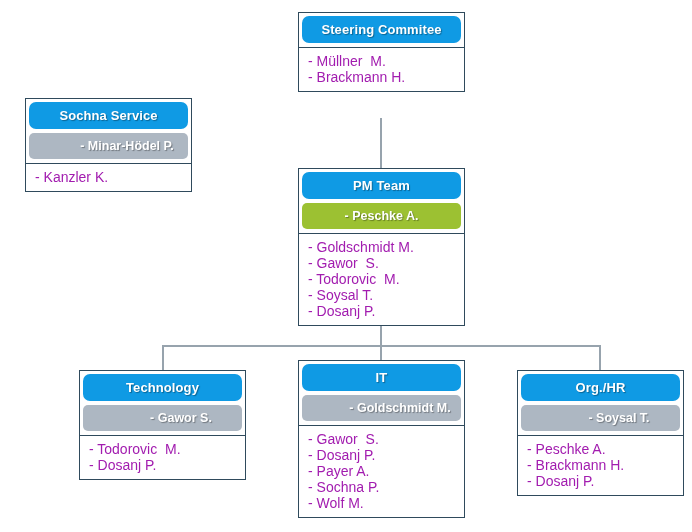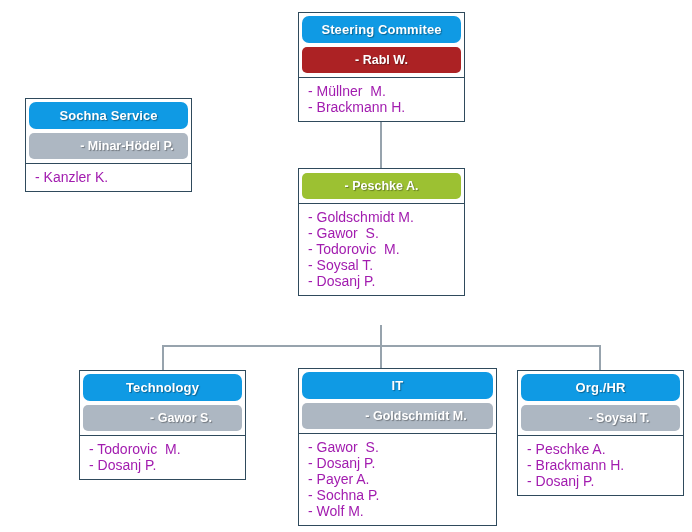--- a/index.html
+++ b/index.html
@@ -74,58 +74,58 @@
     line-height: 16px;
     color: #a21caf;
     white-space: pre;
   }
 
   
   #box-steering      { left: 298px; top: 12px;  width: 167px; }
   #box-project-svc   { left: 25px;  top: 98px;  width: 167px; }
   #box-pm-team       { left: 298px; top: 168px; width: 167px; }
   #box-technology    { left: 79px;  top: 370px; width: 167px; }
-  #box-it            { left: 298px; top: 368px; width: 199px; }
+  #box-it            { left: 298px; top: 360px; width: 167px; }
   #box-orghr         { left: 517px; top: 370px; width: 167px; }
 </style>
 </head>
 <body>
 
 <div class="conn" style="left:380px; top:118px; width:2px; height:50px;"></div>
 
 <div class="conn" style="left:380px; top:325px; width:2px; height:20px;"></div>
 
 <div class="conn" style="left:162px; top:345px; width:439px; height:2px;"></div>
 
 <div class="conn" style="left:162px; top:345px; width:2px; height:25px;"></div>
 
 <div class="conn" style="left:380px; top:345px; width:2px; height:25px;"></div>
 
 <div class="conn" style="left:599px; top:345px; width:2px; height:25px;"></div>
 
 <div class="box" id="box-steering">
   <div class="box-head">Steering Commitee</div>
-  <div class="box-lead lead-red">- Rabl W.</div>
   <div class="box-sep"></div>
   <div class="box-members">
     <div class="member">- Müllner  M.</div>
     <div class="member">- Brackmann H.</div>
   </div>
 </div>
 
 <div class="box" id="box-project-svc">
   <div class="box-head">Sochna Service</div>
   <div class="box-lead lead-gray">- Minar-Hödel P.</div>
   <div class="box-sep"></div>
   <div class="box-members">
     <div class="member">- Kanzler K.</div>
   </div>
 </div>
 
 <div class="box" id="box-pm-team">
+  <div class="box-head">PM Team</div>
   <div class="box-lead lead-green">- Peschke A.</div>
   <div class="box-sep"></div>
   <div class="box-members">
     <div class="member">- Goldschmidt M.</div>
     <div class="member">- Gawor  S.</div>
     <div class="member">- Todorovic  M.</div>
     <div class="member">- Soysal T.</div>
     <div class="member">- Dosanj P.</div>
   </div>
 </div>

